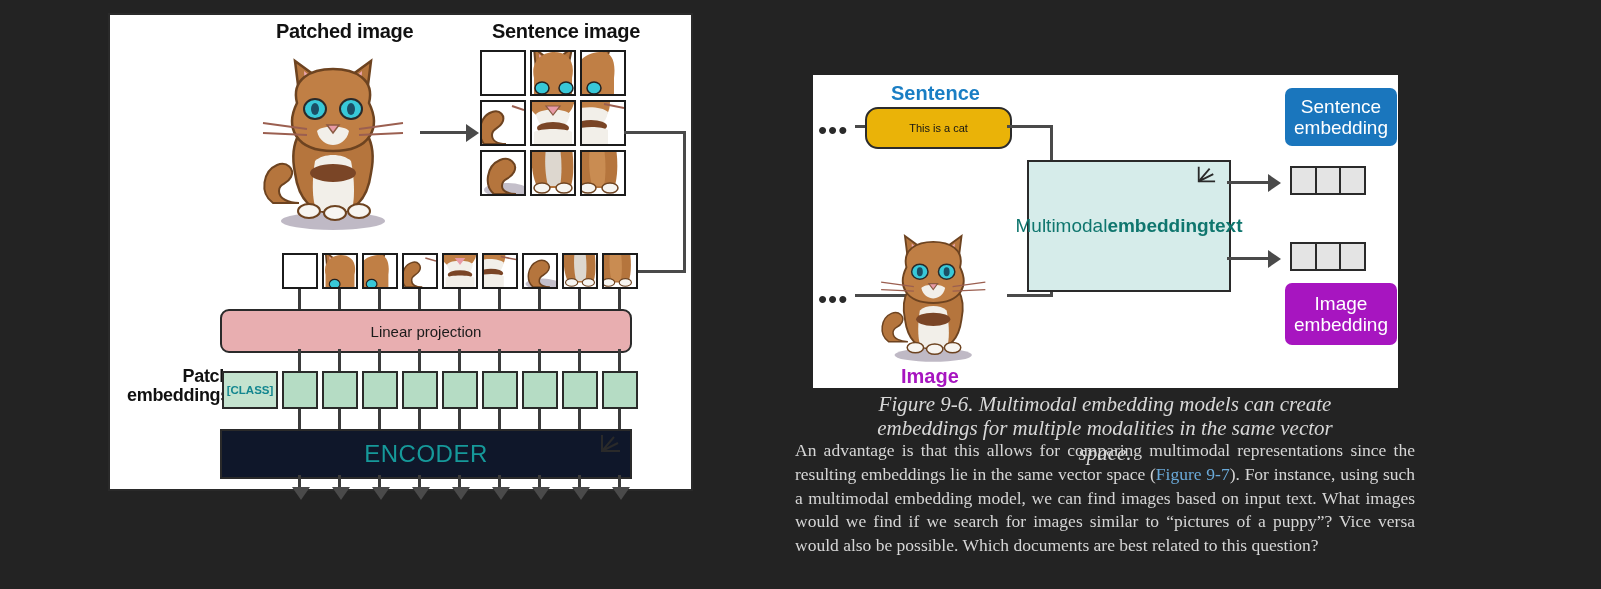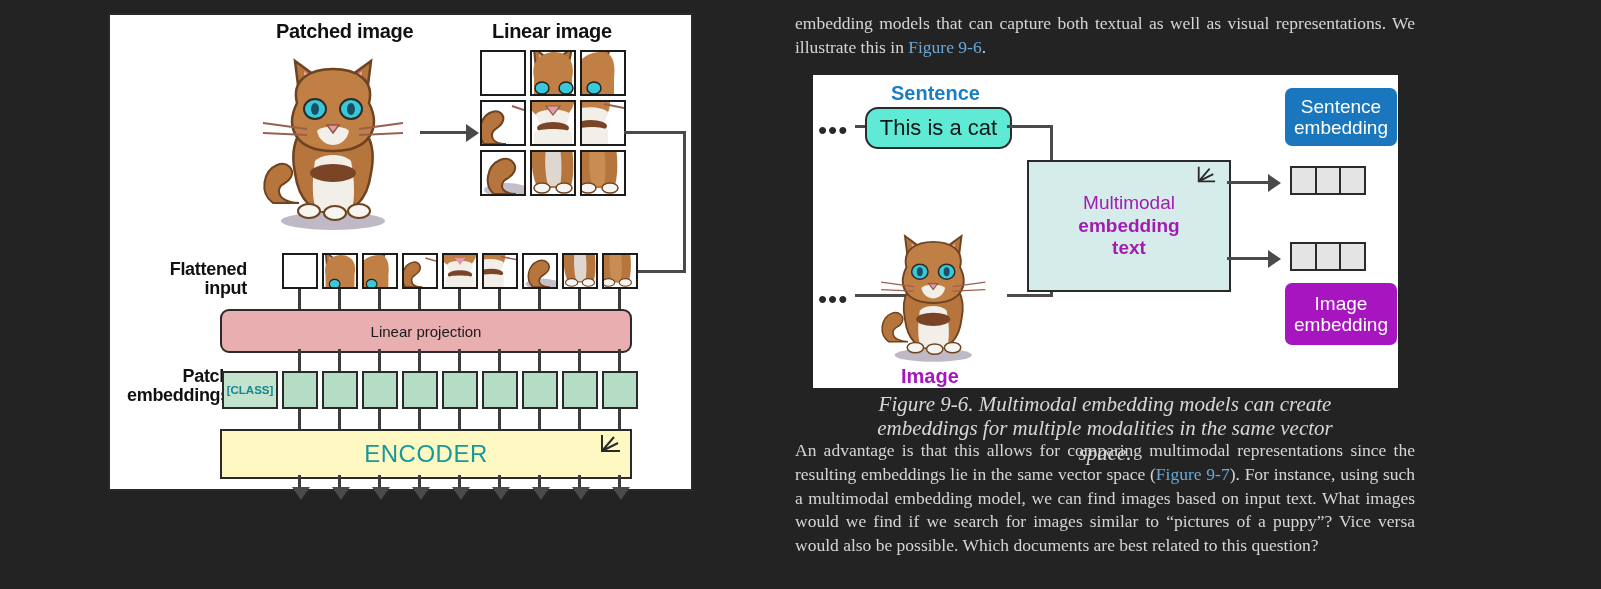--- a/index.html
+++ b/index.html
@@ -50,21 +50,21 @@
     display:flex;align-items:center;justify-content:center;
     font-family:"Liberation Sans", sans-serif;font-size:15px;color:#1b1b1b;
   }
   .embed-row{position:absolute;display:flex;gap:4px;align-items:flex-start;}
   .ecell{width:36px;height:38px;border:2px solid #2a2a2a;background:#b5dcc4;box-sizing:border-box;}
   .ecell.cls{
     width:56px;background:#c4e3cf;display:flex;align-items:center;justify-content:center;
     font-family:"Liberation Sans", sans-serif;font-size:11.5px;color:#13868f;font-weight:600;
   }
   .encoder{
-    position:absolute;background:#fef9c3;border:2px solid #2a2a2a;
+    position:absolute;background:#0f172a;border:2px solid #2a2a2a;
     display:flex;align-items:center;justify-content:center;
     font-family:"Liberation Sans", sans-serif;font-size:24px;color:#16999a;letter-spacing:.5px;
   }
   .stem{position:absolute;background:#3b3b3b;width:3px;}
   .hline{position:absolute;background:#4a4a4a;height:3px;}
   .vline{position:absolute;background:#4a4a4a;width:3px;}
   .darr{position:absolute;width:0;height:0;border-left:9px solid transparent;border-right:9px solid transparent;border-top:13px solid #4a4a4a;}
   .larr{position:absolute;width:0;height:0;border-top:9px solid transparent;border-bottom:9px solid transparent;border-right:13px solid #4a4a4a;}
   .rarr{position:absolute;width:0;height:0;border-top:9px solid transparent;border-bottom:9px solid transparent;border-left:13px solid #4a4a4a;}
 
@@ -74,28 +74,28 @@
   .body-text{
     position:absolute;left:795px;width:620px;
     color:#d6d6d6;font-size:17.5px;line-height:23.8px;
     text-align:justify;text-justify:inter-word;
     font-family:"Liberation Serif", serif;
   }
   .body-text .lnk{color:#6aa9d8;}
 
   #fig96{left:813px;top:75px;width:585px;height:313px;}
   .s-box{
-    position:absolute;background:#5eead4;border:2.5px solid #2b2b2b;border-radius:13px;
+    position:absolute;background:#eab308;border:2.5px solid #2b2b2b;border-radius:13px;
     display:flex;align-items:center;justify-content:center;
-    font-family:"Liberation Sans", sans-serif;font-size:22px;color:#151515;
+    font-family:"Liberation Sans", sans-serif;font-size:11px;color:#151515;
   }
   .mm-box{
     position:absolute;background:#d6ecea;border:2px solid #2a2a2a;
-    display:flex;flex-direction:column;align-items:center;justify-content:center;
-    font-family:"Liberation Sans", sans-serif;font-size:19px;color:#a21caf;line-height:1.18;
+    display:flex;flex-direction:row;align-items:center;justify-content:center;
+    font-family:"Liberation Sans", sans-serif;font-size:19px;color:#0f766e;line-height:1.18;
   }
   .mm-box b{font-weight:700;}
   .tag{
     position:absolute;border-radius:7px;color:#fff;
     font-family:"Liberation Sans", sans-serif;font-size:19px;line-height:1.13;
     display:flex;flex-direction:column;align-items:center;justify-content:center;text-align:center;
   }
   .vecrow{position:absolute;display:flex;}
   .vecrow i{display:block;width:27px;height:29px;background:#e4e4e4;border:2.5px solid #2a2a2a;box-sizing:border-box;margin-left:-2.5px;}
   .vecrow i:first-child{margin-left:0;}
@@ -105,21 +105,21 @@
 </style>
 </head>
 <body>
 
 <div class="page">
 
   <div class="fig-panel" id="fig95">
     <div class="inner">
 
       <div class="hdr" style="left:166px;top:5px;">Patched image</div>
-      <div class="hdr" style="left:382px;top:5px;">Linear image</div>
+      <div class="hdr" style="left:382px;top:5px;">Sentence image</div>
 
       <div class="cat" style="left:145px;top:38px;">
         <svg width="150" height="180" viewBox="0 0 150 180">
           <ellipse cx="78" cy="168" rx="52" ry="9" fill="#8a8096" opacity=".55"></ellipse>
           <path d="M18 150 C4 140 8 118 22 112 C32 108 40 116 36 124 C32 132 24 130 24 138 C24 146 34 150 44 150 Z" fill="#b5753d" stroke="#6d4320" stroke-width="2"></path>
           <path d="M44 40 L40 8 L70 30 Z" fill="#b5753d" stroke="#6d4320" stroke-width="2.5"></path>
           <path d="M50 36 L49 18 L64 31 Z" fill="#eda6b0"></path>
           <path d="M112 40 L116 8 L86 30 Z" fill="#b5753d" stroke="#6d4320" stroke-width="2.5"></path>
           <path d="M106 36 L107 18 L92 31 Z" fill="#eda6b0"></path>
           <path d="M40 120 C34 90 44 66 78 64 C112 66 122 90 116 120 C112 150 96 160 78 160 C60 160 44 150 40 120 Z" fill="#b5753d" stroke="#6d4320" stroke-width="2.5"></path>
@@ -218,21 +218,20 @@
               <ellipse cx="28" cy="36" rx="8" ry="5" fill="#f7f5f1" stroke="#6d4320" stroke-width="1.5"></ellipse>
             </svg>
         </div>
       </div>
 
       <div class="hline" style="left:514px;top:116px;width:62px;"></div>
       <div class="vline" style="left:573px;top:116px;height:141px;"></div>
       <div class="hline" style="left:527px;top:255px;width:49px;"></div>
       <div class="larr" style="left:514px;top:248px;"></div>
 
-      <div class="lbl-left" style="left:25px;top:245px;width:112px;">Flattened input</div>
 
       <div class="flat-row" style="left:172px;top:238px;">
         <div class="fcell"></div>
         <div class="fcell"><svg width="32" height="32" viewBox="0 0 42 42">
               <rect width="42" height="42" fill="#fff"></rect>
               <path d="M4 18 L2 -4 L20 10 Z" fill="#b5753d" stroke="#6d4320" stroke-width="2"></path>
               <path d="M8 16 L7 2 L17 11 Z" fill="#eda6b0"></path>
               <path d="M2 26 C-2 8 12 0 22 0 C34 0 44 8 40 26 L40 42 L2 42 Z" fill="#c07f45"></path>
               <ellipse cx="14" cy="38" rx="7" ry="6" fill="#38c8d8" stroke="#222" stroke-width="1.5"></ellipse>
             </svg></div>
@@ -360,23 +359,20 @@
         <div class="darr" style="left:422px;top:472px;"></div>
       <div class="stem" style="left:468px;top:460px;height:14px;"></div>
         <div class="darr" style="left:462px;top:472px;"></div>
       <div class="stem" style="left:508px;top:460px;height:14px;"></div>
         <div class="darr" style="left:502px;top:472px;"></div>
 
     </div>
   </div>
 
 
-  <div class="body-text" style="top:12px;">
-    <span>embedding models that can capture both textual as well as visual representations. We illustrate this in </span><span class="lnk">Figure 9-6</span><span>.</span>
-  </div>
 
   <div class="fig-panel" id="fig96">
 
     <div class="cap-blue" style="left:78px;top:7px;">Sentence</div>
 
     <div class="dots" style="left:5px;top:42px;">•••</div>
     <div class="hline" style="left:42px;top:50px;width:22px;"></div>
     <div class="s-box" style="left:52px;top:32px;width:143px;height:38px;">This is a cat</div>
 
     <div class="hline" style="left:194px;top:50px;width:46px;"></div>

